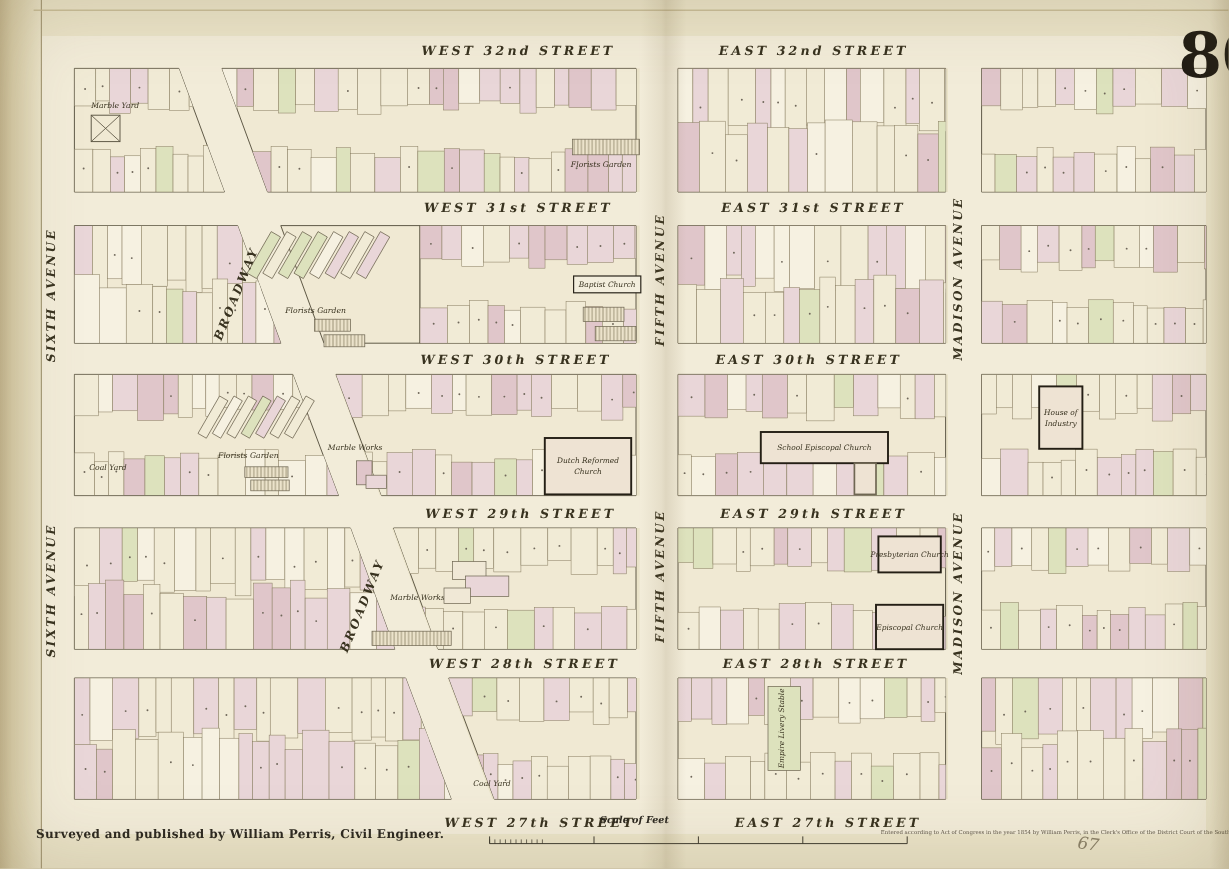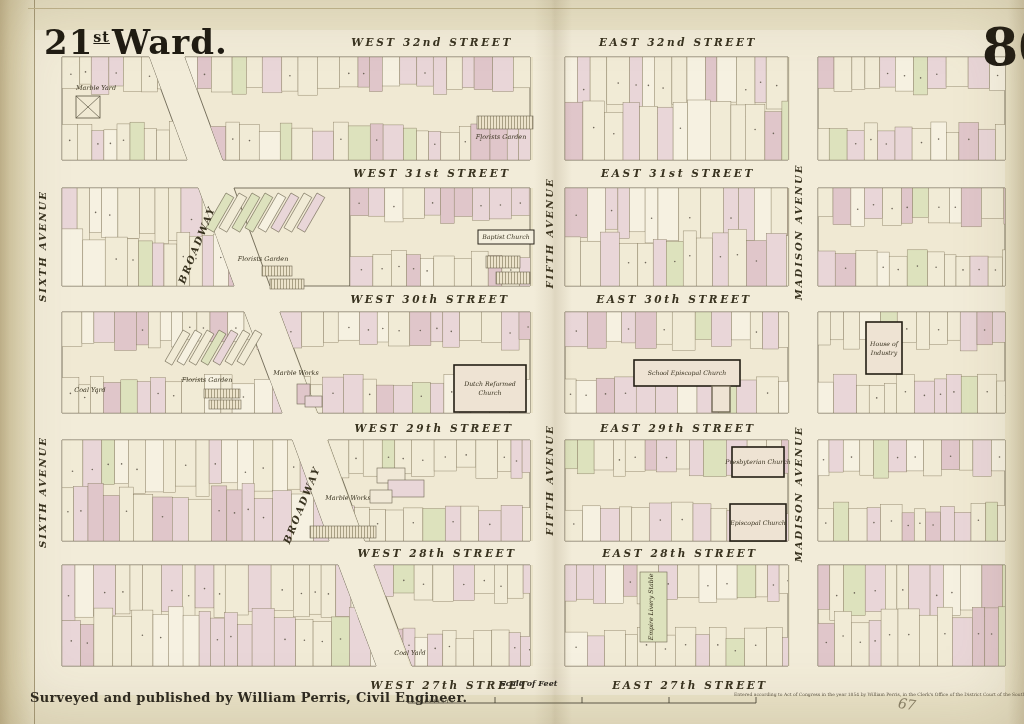--- a/index.html
+++ b/index.html
@@ -13,21 +13,21 @@
   .edge-top{position:absolute;left:28px;top:8px;right:0;height:1px;background:#c2b690;z-index:1;}
   .edge-right{position:absolute;right:0;top:0;width:16px;height:724px;z-index:6;
          background:linear-gradient(270deg,rgba(120,100,60,.18),rgba(120,100,60,0));}
   .fold{position:absolute;left:534px;top:0;width:38px;height:724px;z-index:5;pointer-events:none;
          background:linear-gradient(90deg,rgba(120,100,60,0) 0%,rgba(120,100,60,.10) 45%,rgba(120,100,60,.16) 55%,rgba(120,100,60,0) 100%);}
   #map-svg{position:absolute;left:0;top:0;z-index:2;}
   #title{position:absolute;left:44px;top:22px;z-index:6;font-weight:bold;font-size:34px;
          letter-spacing:1px;color:#1f1b13;}
   #title sup{font-size:.42em;vertical-align:super;text-decoration:underline;margin-right:2px;}
   #plate{position:absolute;left:982px;top:16px;z-index:6;font-weight:bold;font-size:52px;color:#1f1b13;}
-  #credit{position:absolute;left:30px;top:690px;z-index:6;font-weight:bold;font-size:13px;
+  #credit{position:absolute;left:30px;top:690px;z-index:6;font-weight:bold;font-size:10px;
          letter-spacing:.3px;color:#2c2820;}
   #scale-label{position:absolute;left:500px;top:678px;width:80px;text-align:left;z-index:6;
          font-style:italic;font-weight:bold;font-size:8px;color:#2c2820;}
   #copyright{position:absolute;left:734px;top:692px;width:300px;z-index:6;font-size:5.5px;
          color:#5c5443;white-space:nowrap;transform:scale(.82);transform-origin:left top;}
   #pencil{position:absolute;left:898px;top:696px;z-index:6;font-style:italic;font-size:14px;
          color:#8a8068;transform:rotate(8deg);font-family:"DejaVu Serif",serif;}
 </style>
 </head>
 <body>
@@ -1188,21 +1188,20 @@
         <line x1="438.79999999999984" y1="699.5" x2="438.79999999999984" y2="703" stroke-width="0.6"></line>
         <line x1="443.1999999999998" y1="699.5" x2="443.1999999999998" y2="703" stroke-width="0.6"></line>
         <line x1="447.5999999999998" y1="699.5" x2="447.5999999999998" y2="703" stroke-width="0.6"></line>
         <line x1="451.9999999999998" y1="699.5" x2="451.9999999999998" y2="703" stroke-width="0.6"></line>
       </g>
     </svg>
 
   <div class="fold"></div>
   <div class="edge-right"></div>
 
-  <div id="title"><span>21</span><sup>st</sup><span>Ward.</span></div>
 
   <div id="plate">80</div>
 
   <div id="credit">Surveyed and published by William Perris, Civil Engineer.</div>
   <div id="scale-label">Scale of Feet</div>
   <div id="copyright">Entered according to Act of Congress in the year 1854 by William Perris, in the Clerk's Office of the District Court of the Southern District of New York</div>
   <div id="pencil">67</div>
 </div>
 
 </body></html>

